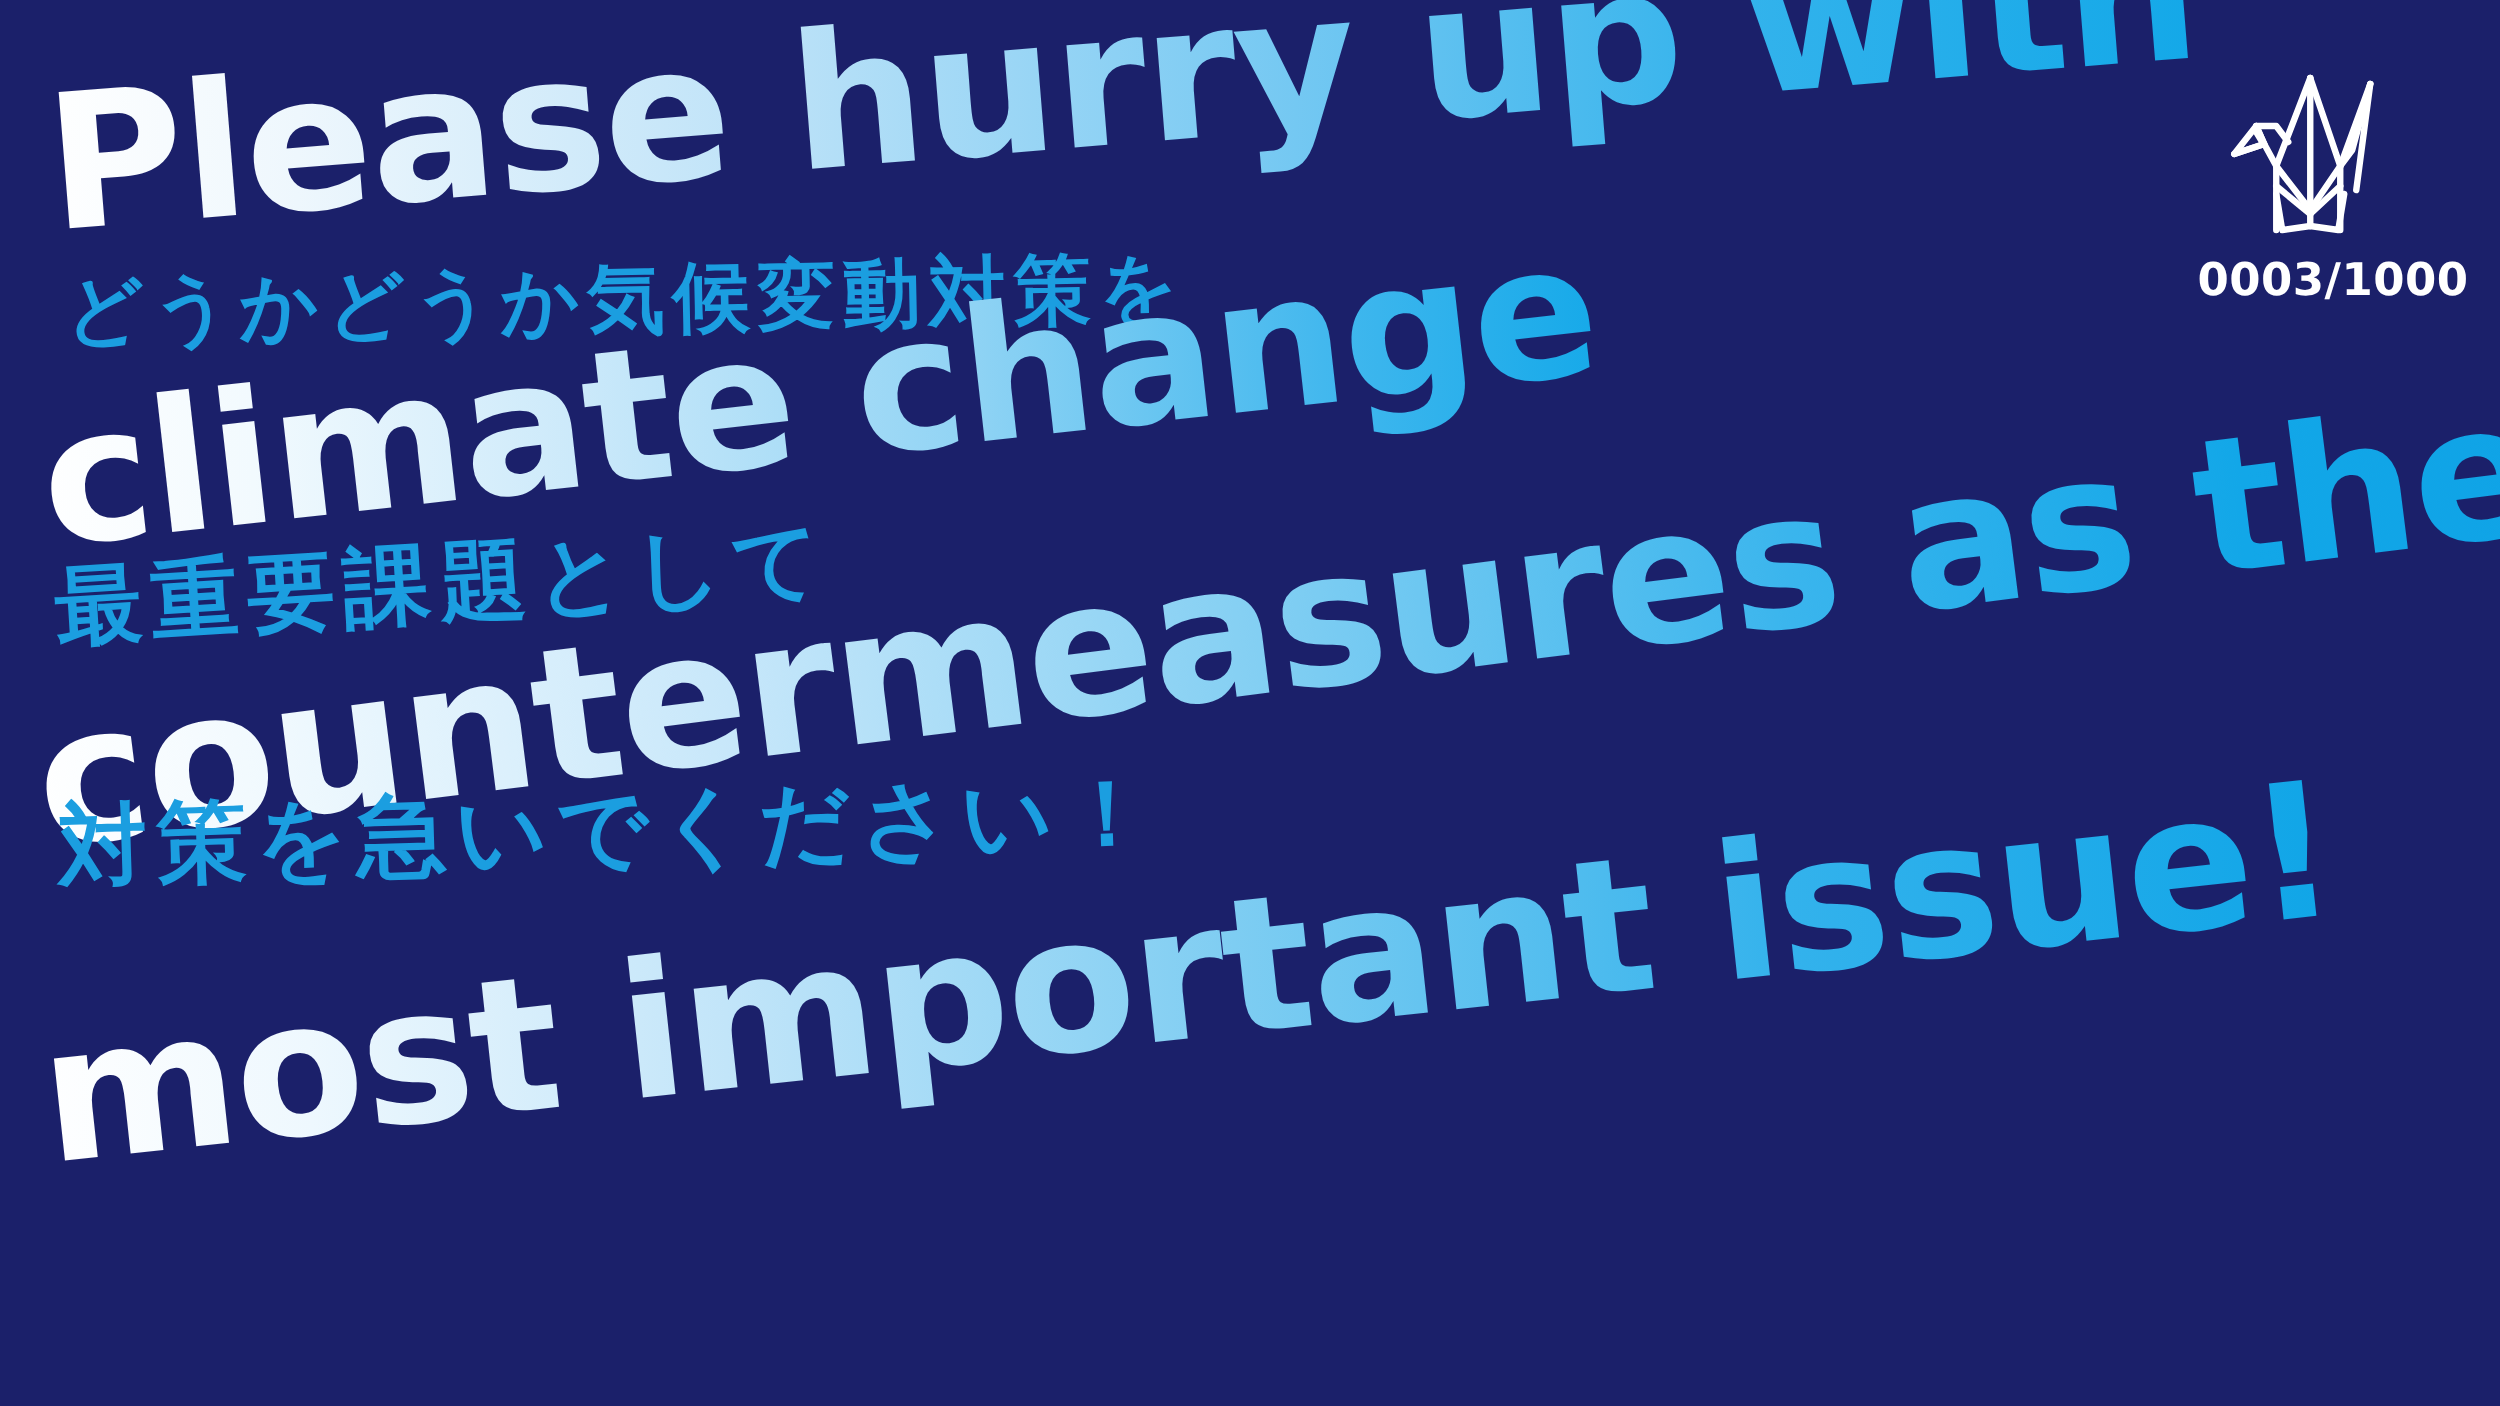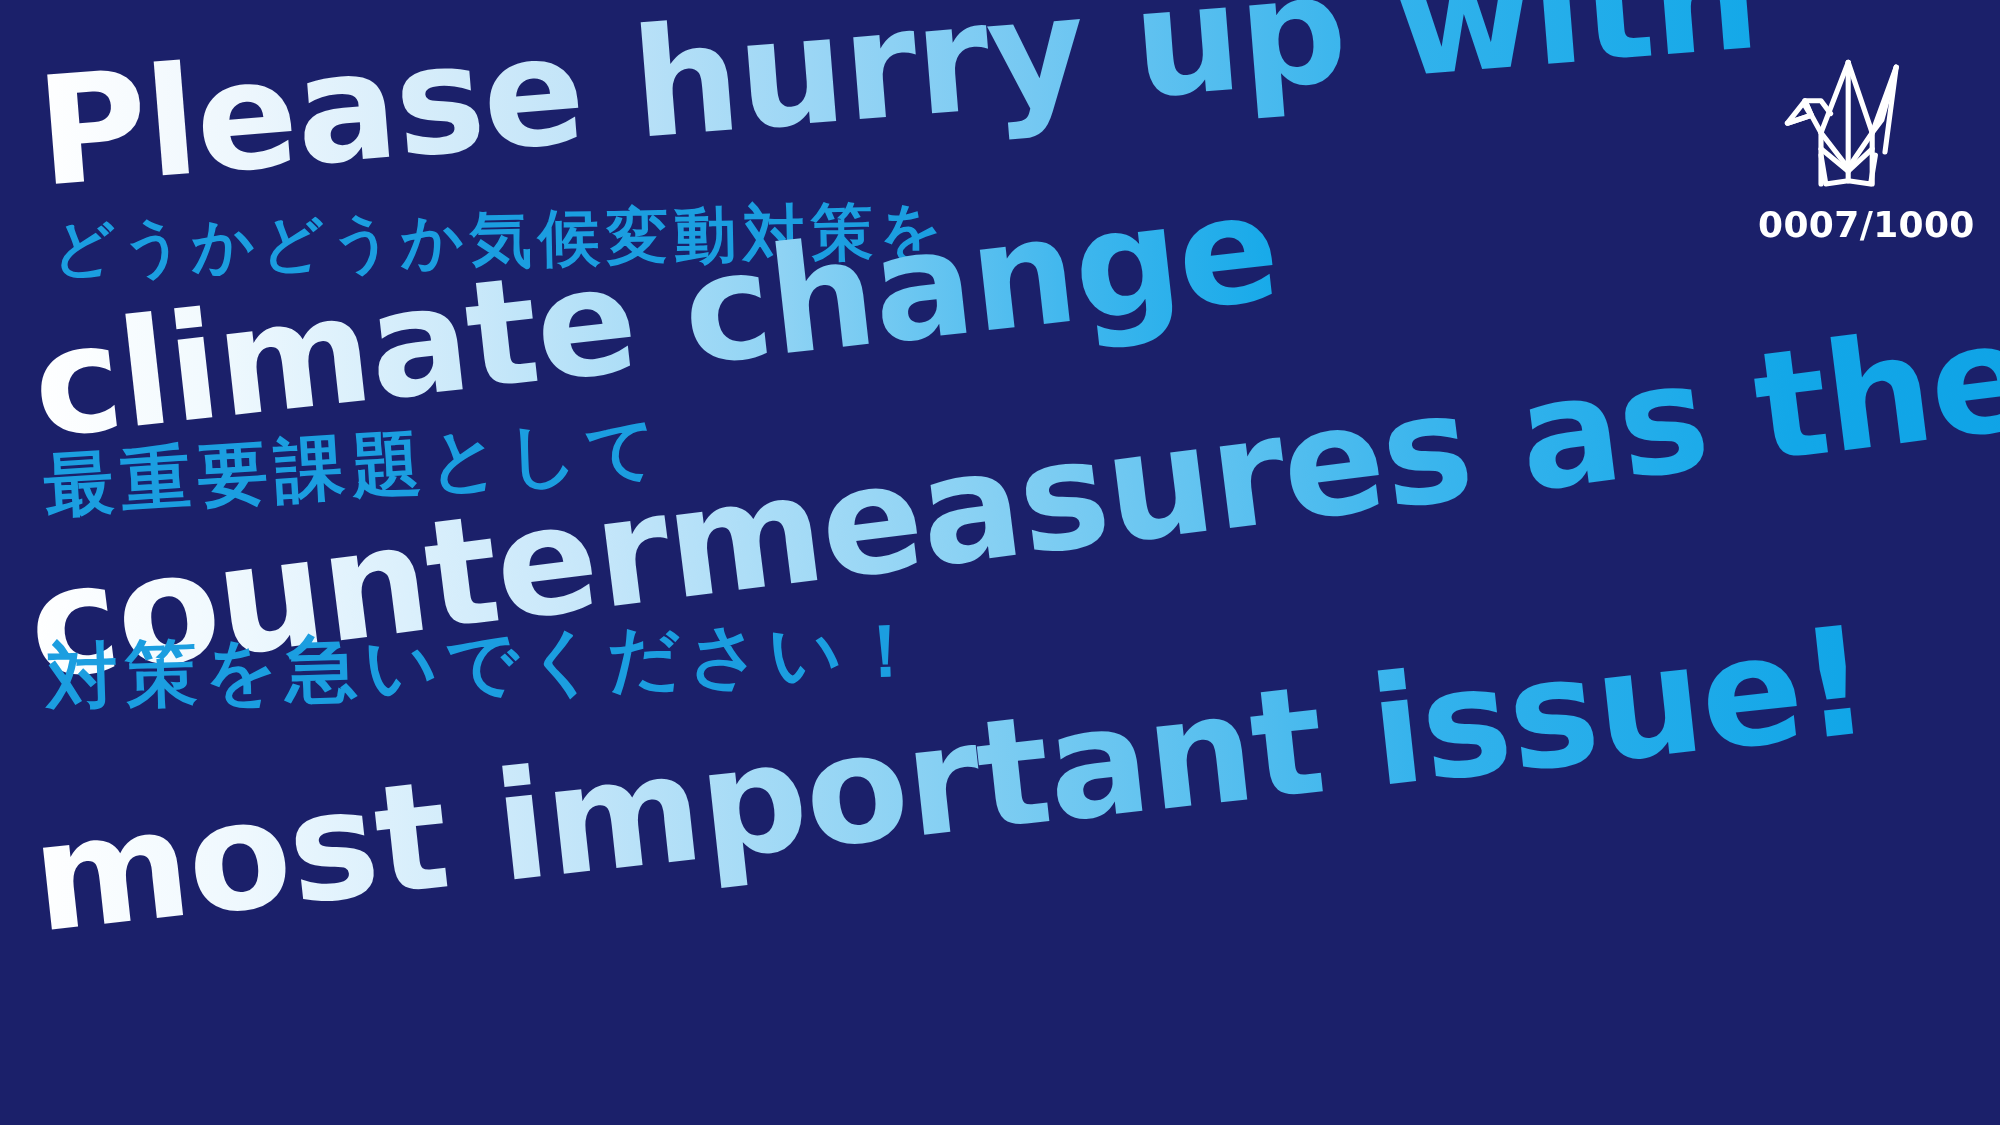--- a/index.html
+++ b/index.html
@@ -127,16 +127,16 @@
         <path d="M77 17 L68 50 L62 58"></path>
         <path d="M77 17 L70 70"></path>
 
         <path d="M30 58 L47 80 L62 58"></path>
         <path d="M30 68 L47 82"></path>
         <path d="M62 68 L47 82"></path>
         <path d="M30 72 L33 90 L47 88 L61 90 L64 72"></path>
         <path d="M47 80 L47 88"></path>
       </svg>
     </span>
-    <div class="counter">0007/1000</div>
+    <div class="counter">0003/1000</div>
   </div>
 
 </div>
 
 </body></html>

